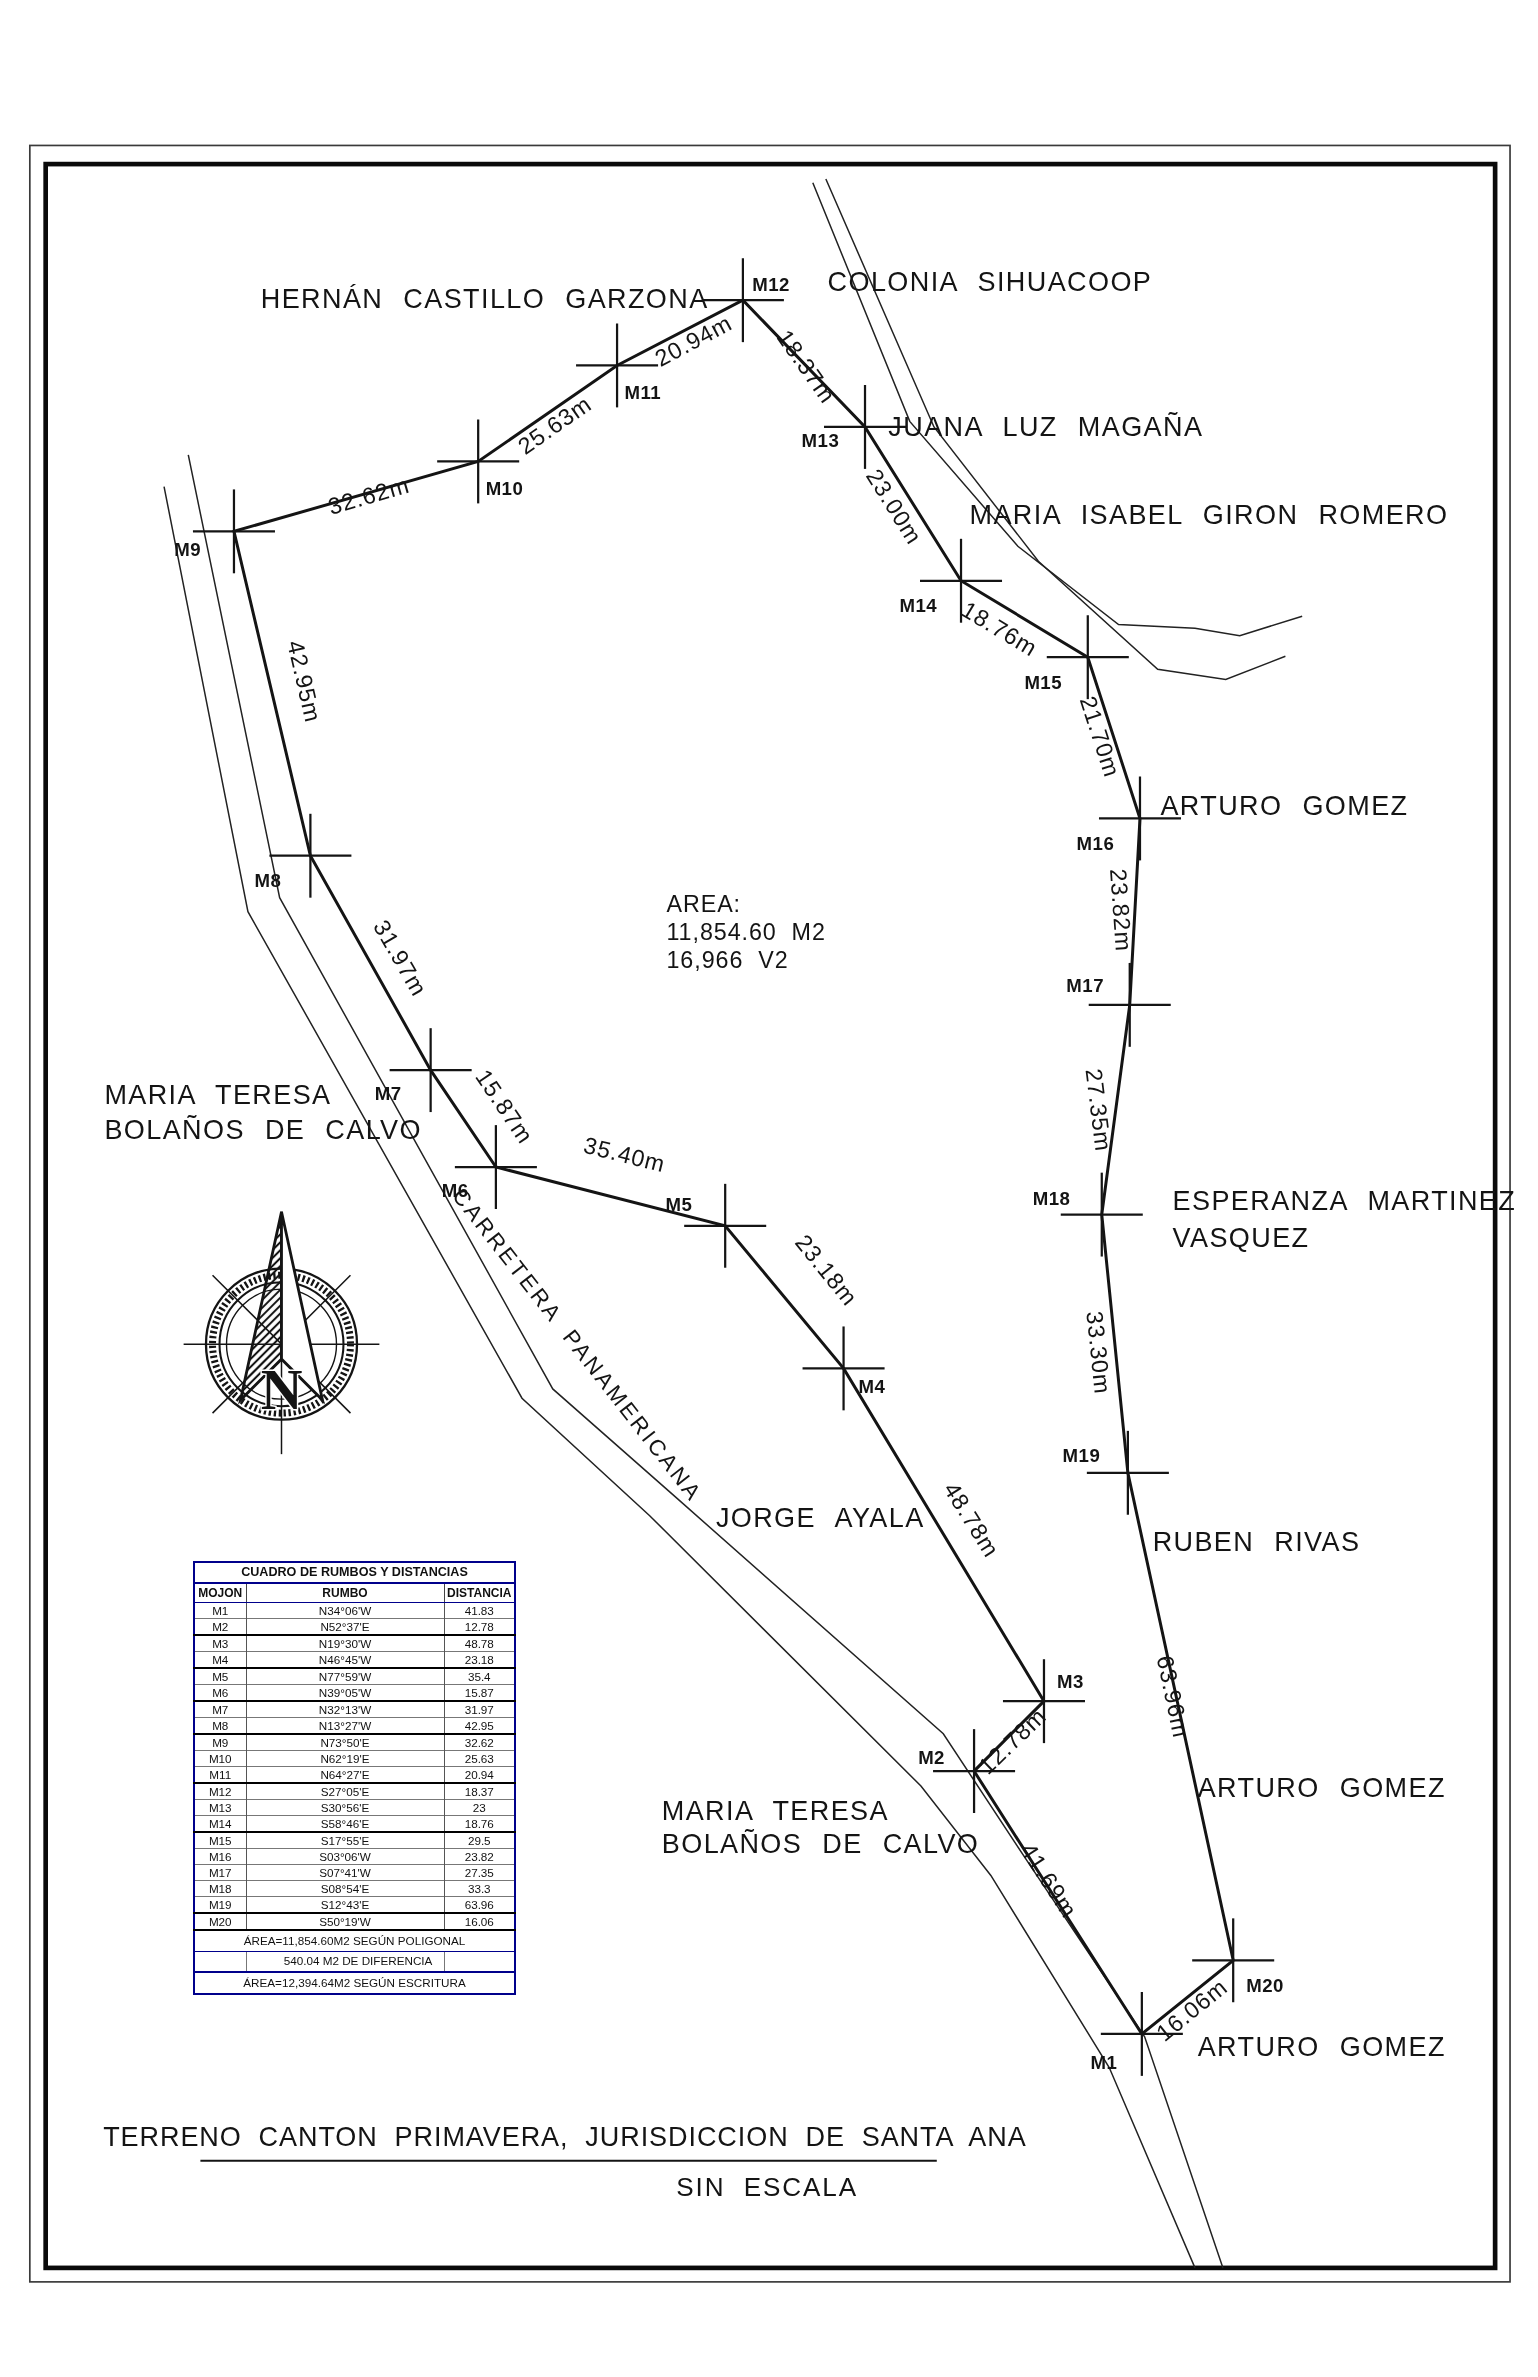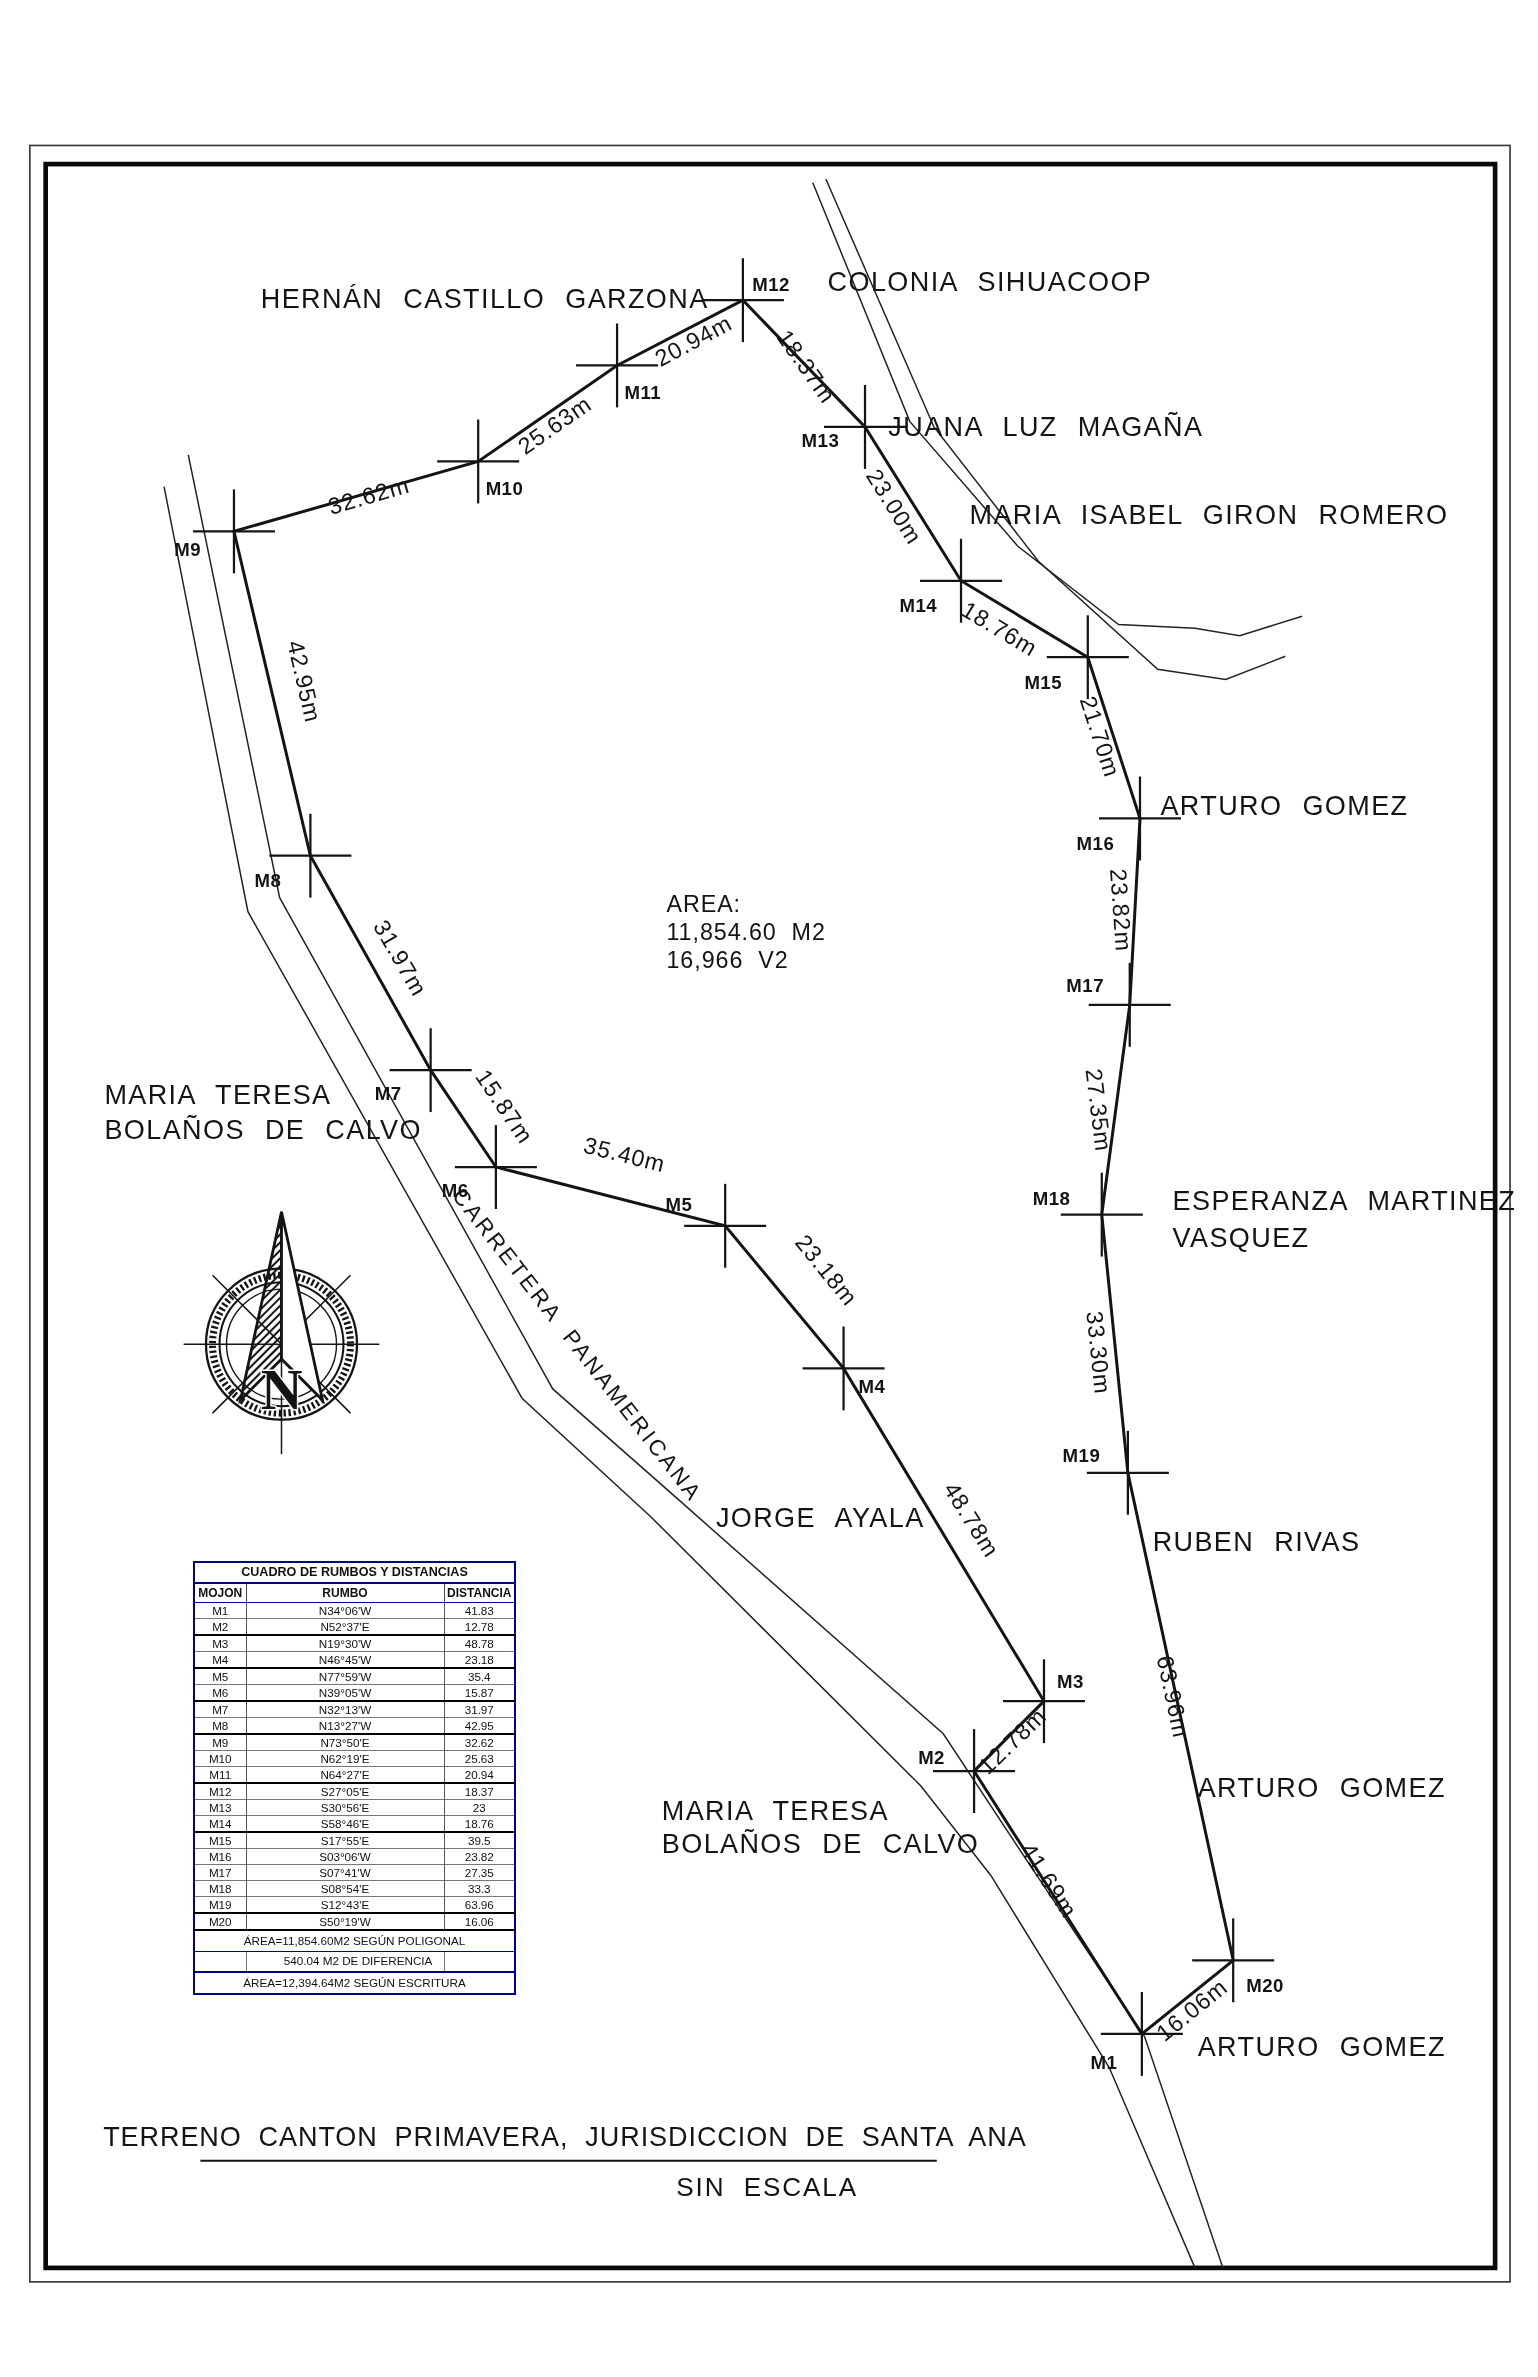--- a/index.html
+++ b/index.html
@@ -306,21 +306,21 @@
           <td>23</td>
         </tr>
         <tr class="heavy">
           <td>M14</td>
           <td>S58°46'E</td>
           <td>18.76</td>
         </tr>
         <tr>
           <td>M15</td>
           <td>S17°55'E</td>
-          <td>39.5</td>
+          <td>29.5</td>
         </tr>
         <tr>
           <td>M16</td>
           <td>S03°06'W</td>
           <td>23.82</td>
         </tr>
         <tr>
           <td>M17</td>
           <td>S07°41'W</td>
           <td>27.35</td>

